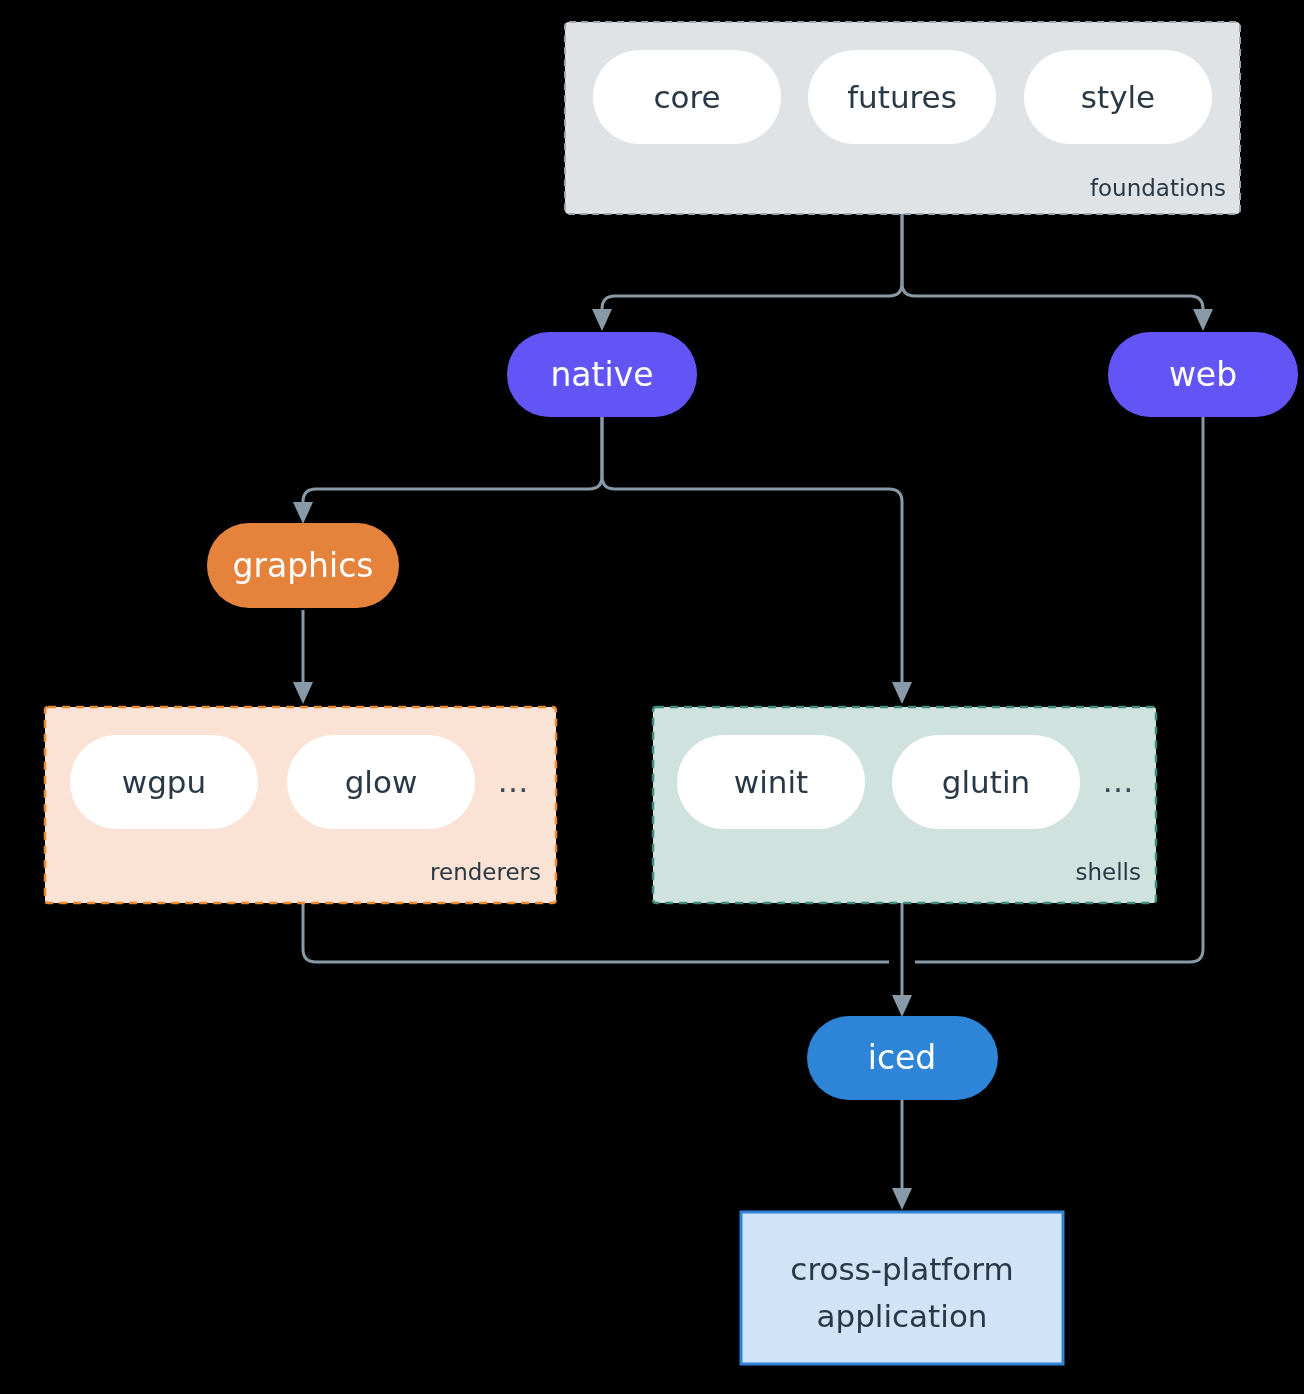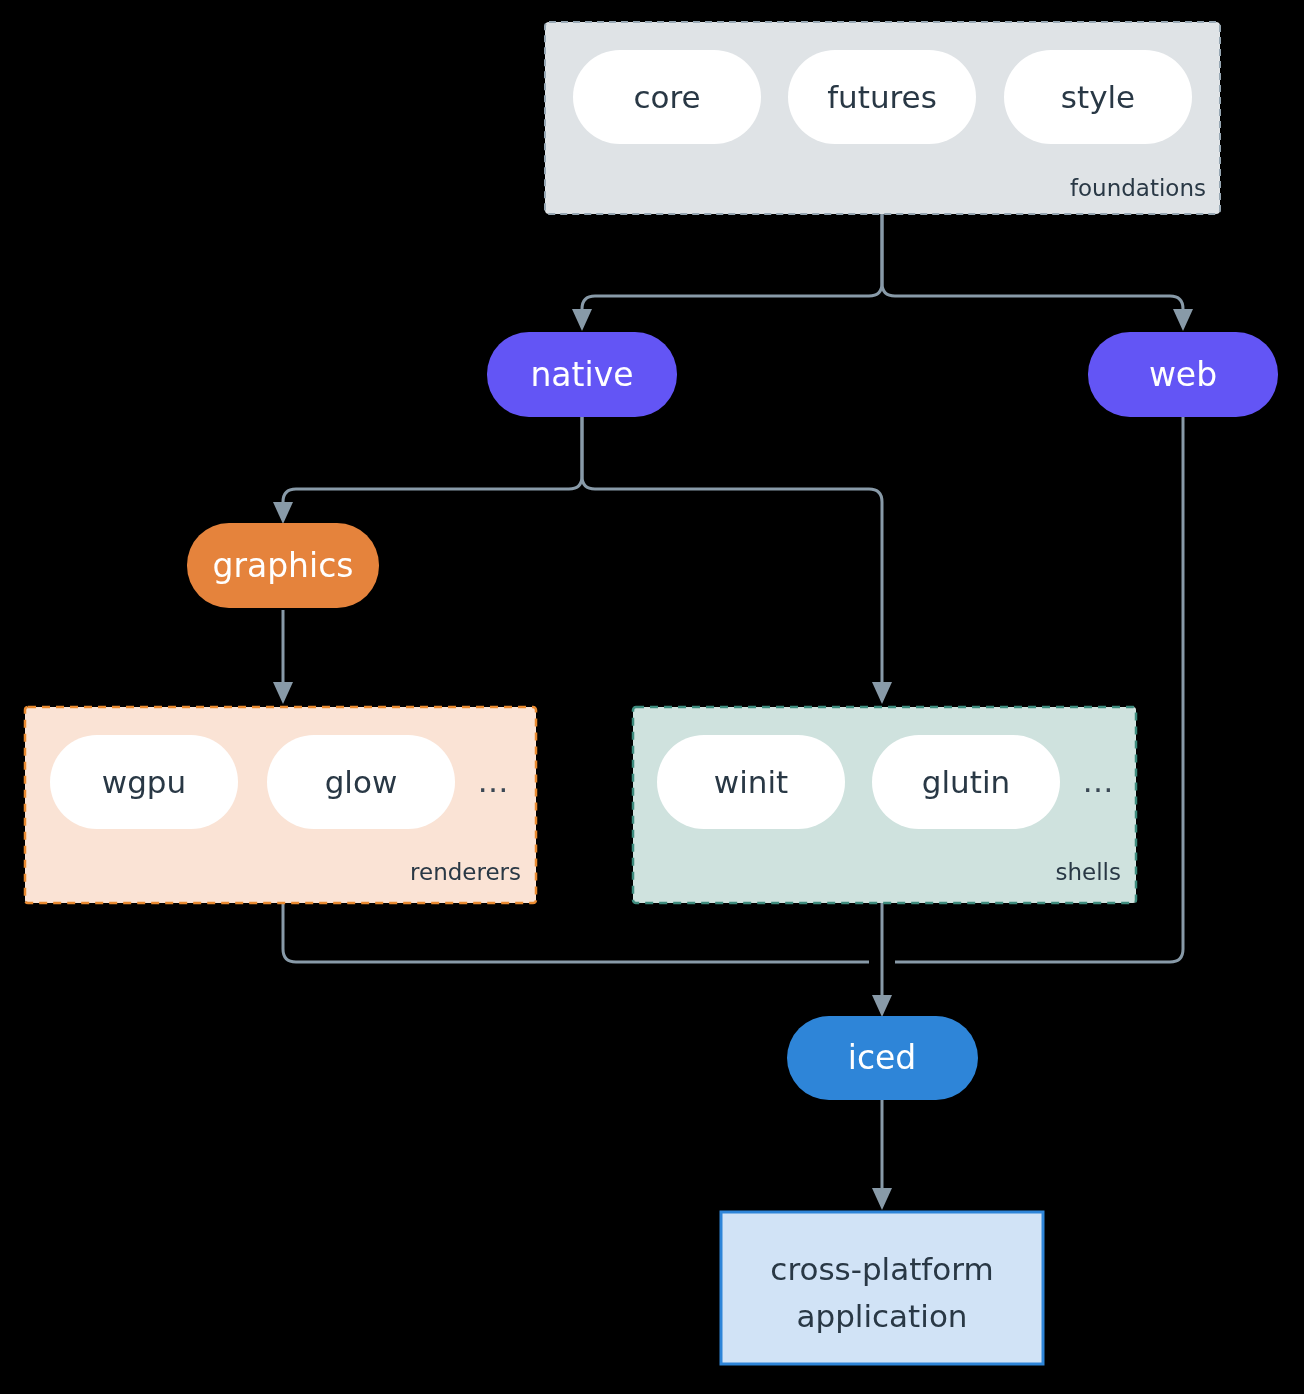--- a/index.html
+++ b/index.html
@@ -10,20 +10,21 @@
   body {
     width: 1304px;
     height: 1394px;
     font-family: "DejaVu Sans", sans-serif;
     overflow: hidden;
   }
   #diagram-root {
     position: relative;
     width: 1196px;
     height: 1394px;
+    padding-left: 20px;
   }
   svg.diagram {
     display: block;
     width: 1304px;
     height: 1394px;
   }
   .node-label {
     font-family: "DejaVu Sans", sans-serif;
     text-anchor: middle;
     dominant-baseline: middle;

